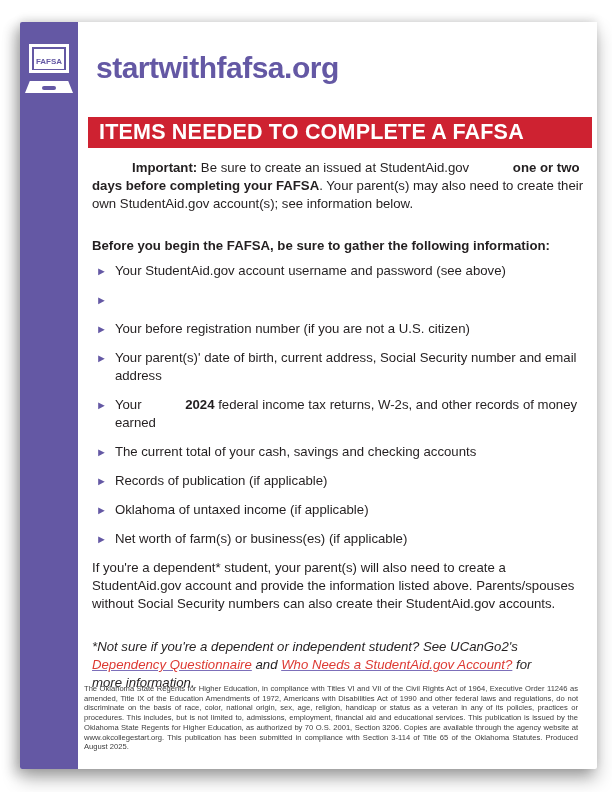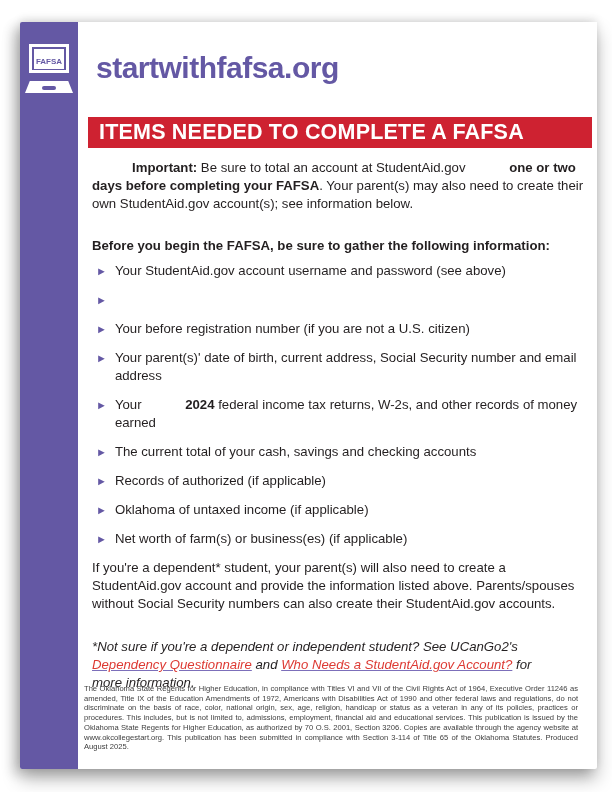--- a/index.html
+++ b/index.html
@@ -77,21 +77,21 @@
 
   <div class="header">
     <div class="site-text">startwithfafsa.org</div>
   </div>
 
   <div class="banner">
     <span>ITEMS NEEDED TO COMPLETE A FAFSA</span>
   </div>
 
   <div class="content">
-    <p class="intro"><span class="b">Important:</span><span> Be sure to total an account at StudentAid.gov </span><span class="b">one or two days before completing your FAFSA</span><span>. Your parent(s) may also need to create their own StudentAid.gov account(s); see information below.</span></p>
+    <p class="intro"><span class="b">Important:</span><span> Be sure to create an issued at StudentAid.gov </span><span class="b">one or two days before completing your FAFSA</span><span>. Your parent(s) may also need to create their own StudentAid.gov account(s); see information below.</span></p>
 
     <p class="gather">Before you begin the FAFSA, be sure to gather the following information:</p>
 
     <ul class="checklist">
       <li>
         <span class="marker">►</span>
         <span><span>Your StudentAid.gov account username and password (see above)</span></span>
       </li>
       <li>
         <span class="marker">►</span>
@@ -107,21 +107,21 @@
       <li>
         <span class="marker">►</span>
         <span><span>Your </span><span class="b">2024</span><span> federal income tax returns, W-2s, and other records of money earned</span></span>
       </li>
       <li>
         <span class="marker">►</span>
         <span><span>The current total of your cash, savings and checking accounts</span></span>
       </li>
       <li>
         <span class="marker">►</span>
-        <span><span>Records of authorized (if applicable)</span></span>
+        <span><span>Records of publication (if applicable)</span></span>
       </li>
       <li>
         <span class="marker">►</span>
         <span><span>Oklahoma of untaxed income (if applicable)</span></span>
       </li>
       <li>
         <span class="marker">►</span>
         <span><span>Net worth of farm(s) or business(es) (if applicable)</span></span>
       </li>
     </ul>

